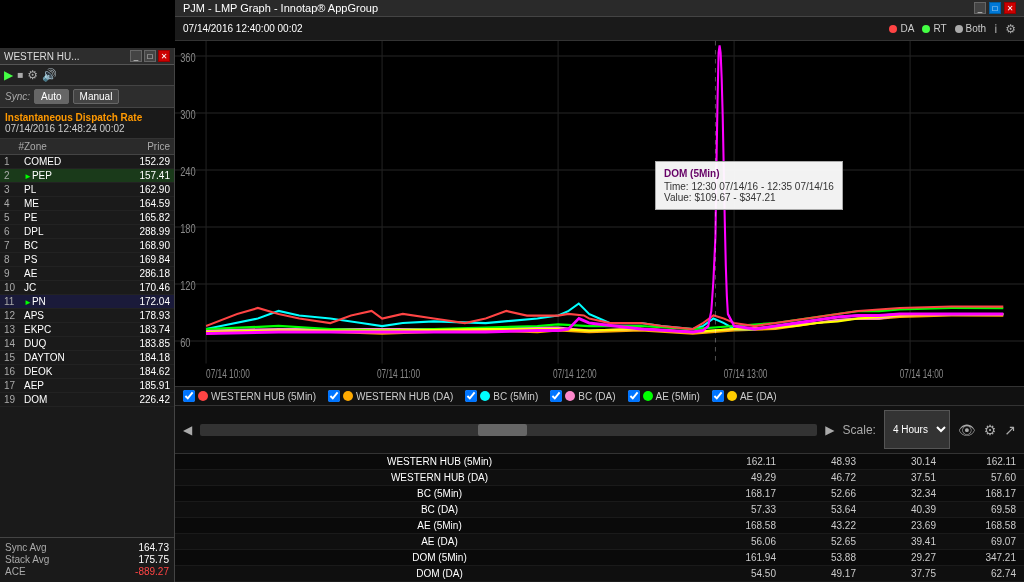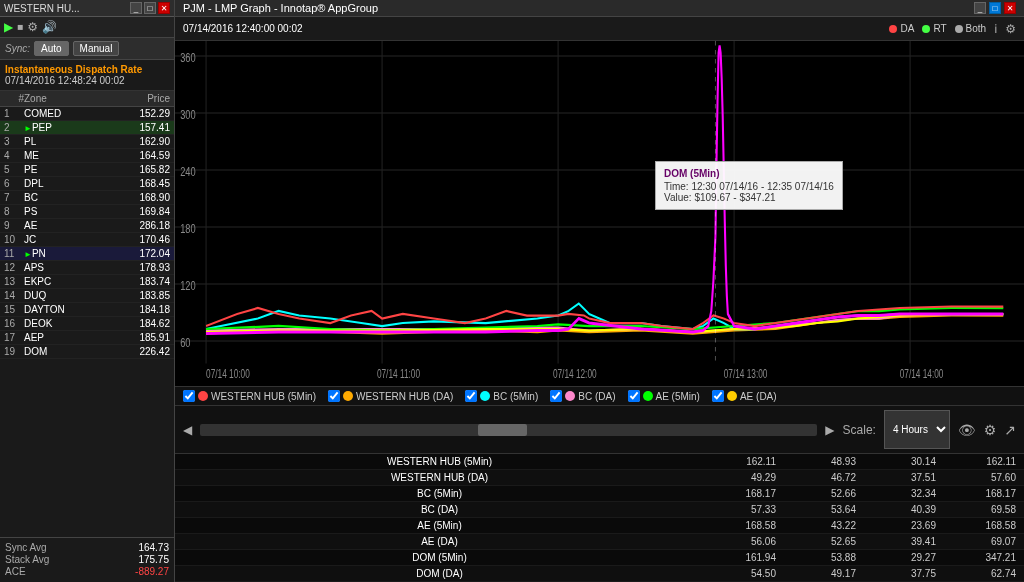--- a/index.html
+++ b/index.html
@@ -1,19 +1,19 @@
 <!DOCTYPE html>
 <html><head>
   <meta charset="utf-8">
   <style>
     * { margin: 0; padding: 0; box-sizing: border-box; }
     body { background: #000; color: #fff; font-family: Arial, sans-serif; font-size: 11px; width: 1024px; height: 582px; overflow: hidden; display: flex; }
 
     
-    #left-panel { width: 175px; min-width: 175px; background: #1a1a1a; border-right: 1px solid #444; display: flex; flex-direction: column; }
+    #left-panel { width: 175px; min-width: 175px; background: #1a1a1a; border-right: 1px solid #444; display: flex; flex-direction: column; margin-top: 48px; }
 
     #sync-bar { background: #2d2d2d; padding: 3px 5px; display: flex; align-items: center; gap: 4px; border-bottom: 1px solid #444; }
     .sync-label { color: #aaa; font-size: 10px; font-style: italic; }
     .sync-btn { background: #444; border: 1px solid #666; color: #fff; font-size: 10px; padding: 1px 6px; cursor: pointer; border-radius: 2px; }
     .sync-btn.active { background: #666; }
 
     #dispatch-header { background: #1a1a1a; padding: 4px 5px; border-bottom: 1px solid #333; }
     .dispatch-title { color: #ff9900; font-size: 10px; font-weight: bold; }
     .dispatch-time { color: #ccc; font-size: 10px; }
 
@@ -131,21 +131,21 @@
     <span class="zone-price">164.59</span>
   </div>
         <div class="zone-row">
     <span class="zone-num">5</span>
     <span class="zone-name">PE</span>
     <span class="zone-price">165.82</span>
   </div>
         <div class="zone-row">
     <span class="zone-num">6</span>
     <span class="zone-name">DPL</span>
-    <span class="zone-price">168.45</span>
+    <span class="zone-price">288.99</span>
   </div>
         <div class="zone-row">
     <span class="zone-num">7</span>
     <span class="zone-name">BC</span>
     <span class="zone-price">168.90</span>
   </div>
         <div class="zone-row">
     <span class="zone-num">8</span>
     <span class="zone-name">PS</span>
     <span class="zone-price">169.84</span>

